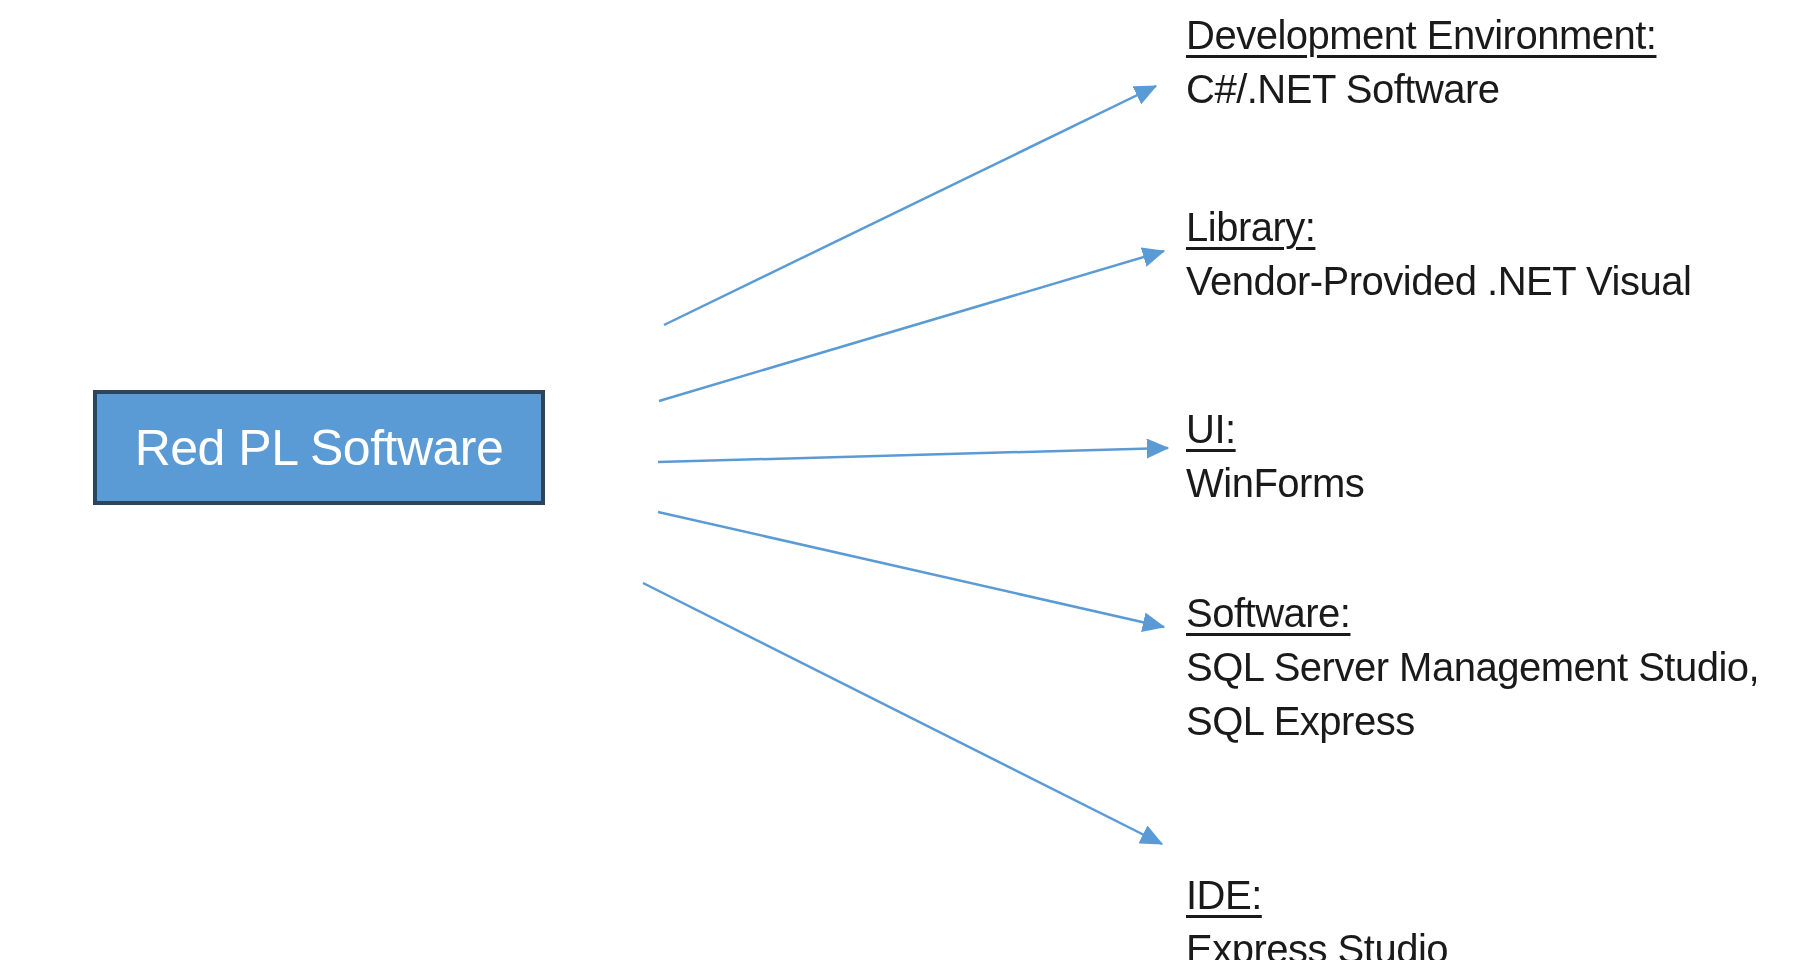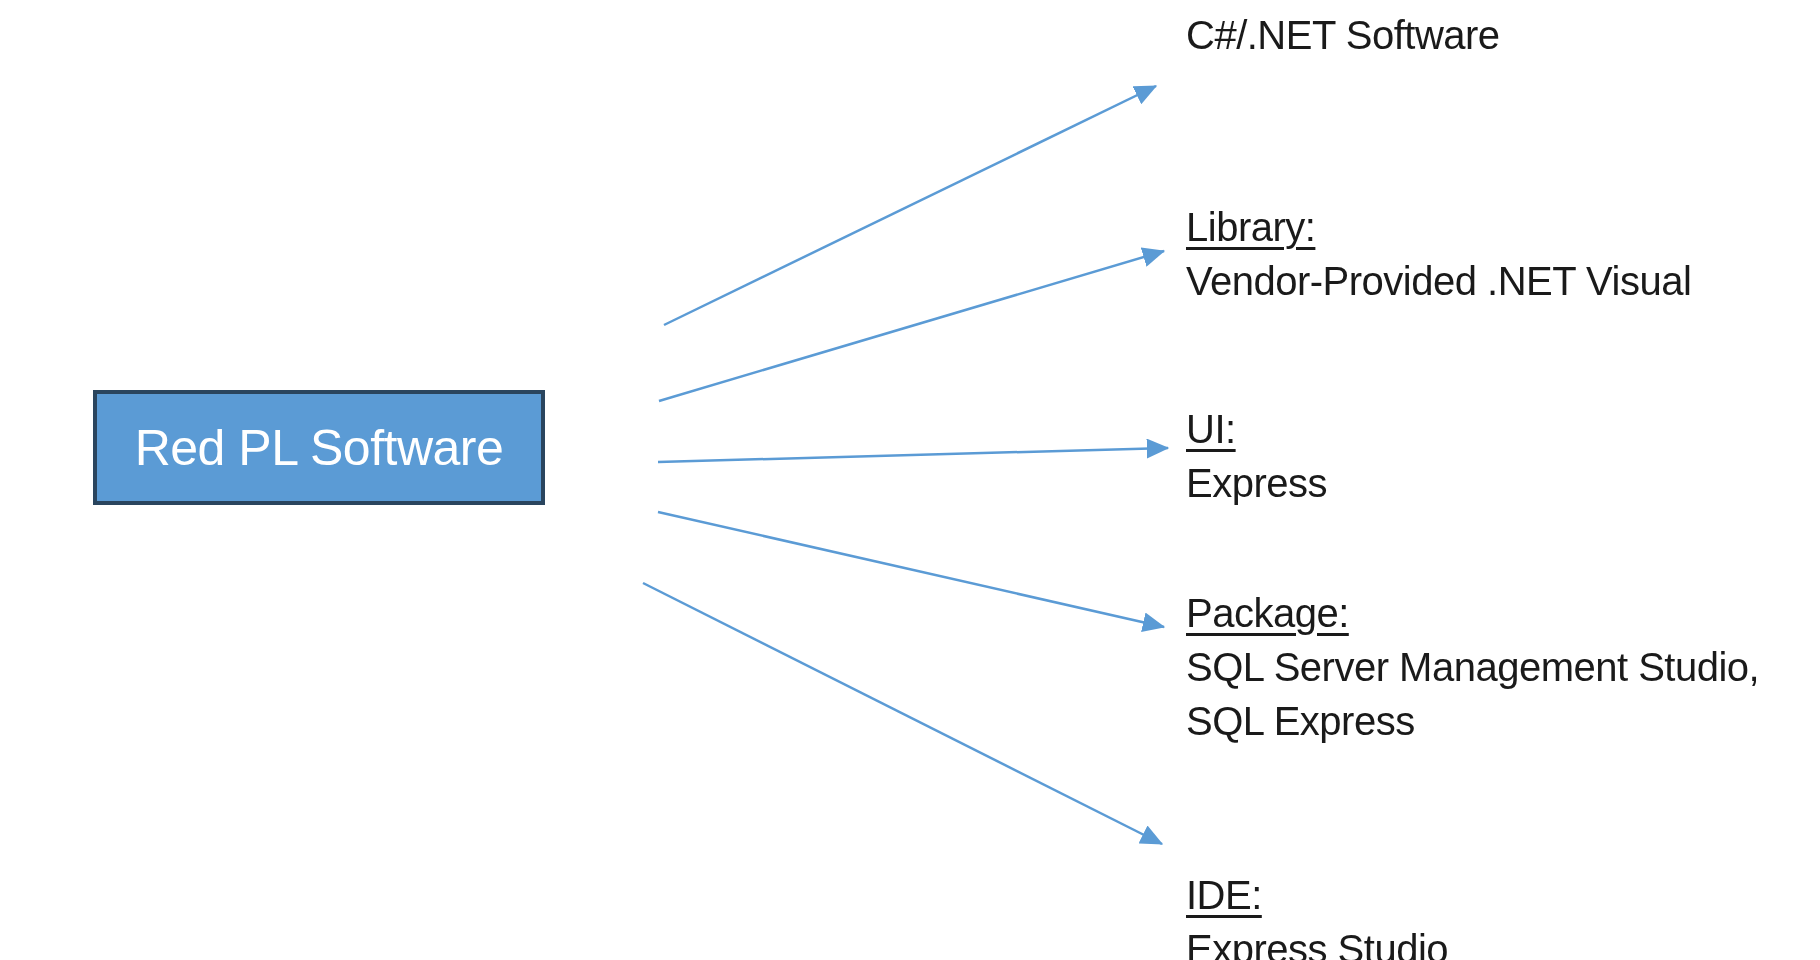--- a/index.html
+++ b/index.html
@@ -82,35 +82,36 @@
     <line class="connector-line" marker-end="url(#arrowhead)" x1="658" y1="462" x2="1168" y2="448"></line>
     <line class="connector-line" marker-end="url(#arrowhead)" x1="658" y1="512" x2="1164" y2="627"></line>
     <line class="connector-line" marker-end="url(#arrowhead)" x1="643" y1="583" x2="1162" y2="844"></line>
   </svg>
 
   <div class="root-box">
     <span class="root-box-label">Red PL Software</span>
   </div>
 
   <div class="item-block" style="top:8px">
+    <div class="item-heading">Development Environment:</div>
     <div class="item-line">C#/.NET Software</div>
   </div>
 
   <div class="item-block" style="top:200px">
     <div class="item-heading">Library:</div>
     <div class="item-line">Vendor-Provided .NET Visual</div>
   </div>
 
   <div class="item-block" style="top:402px">
     <div class="item-heading">UI:</div>
-    <div class="item-line">Express</div>
+    <div class="item-line">WinForms</div>
   </div>
 
   <div class="item-block" style="top:586px">
-    <div class="item-heading">Package:</div>
+    <div class="item-heading">Software:</div>
     <div class="item-line">SQL Server Management Studio,</div>
     <div class="item-line">SQL Express</div>
   </div>
 
   <div class="item-block" style="top:868px">
     <div class="item-heading">IDE:</div>
     <div class="item-line">Express Studio</div>
   </div>
 
 </div>

